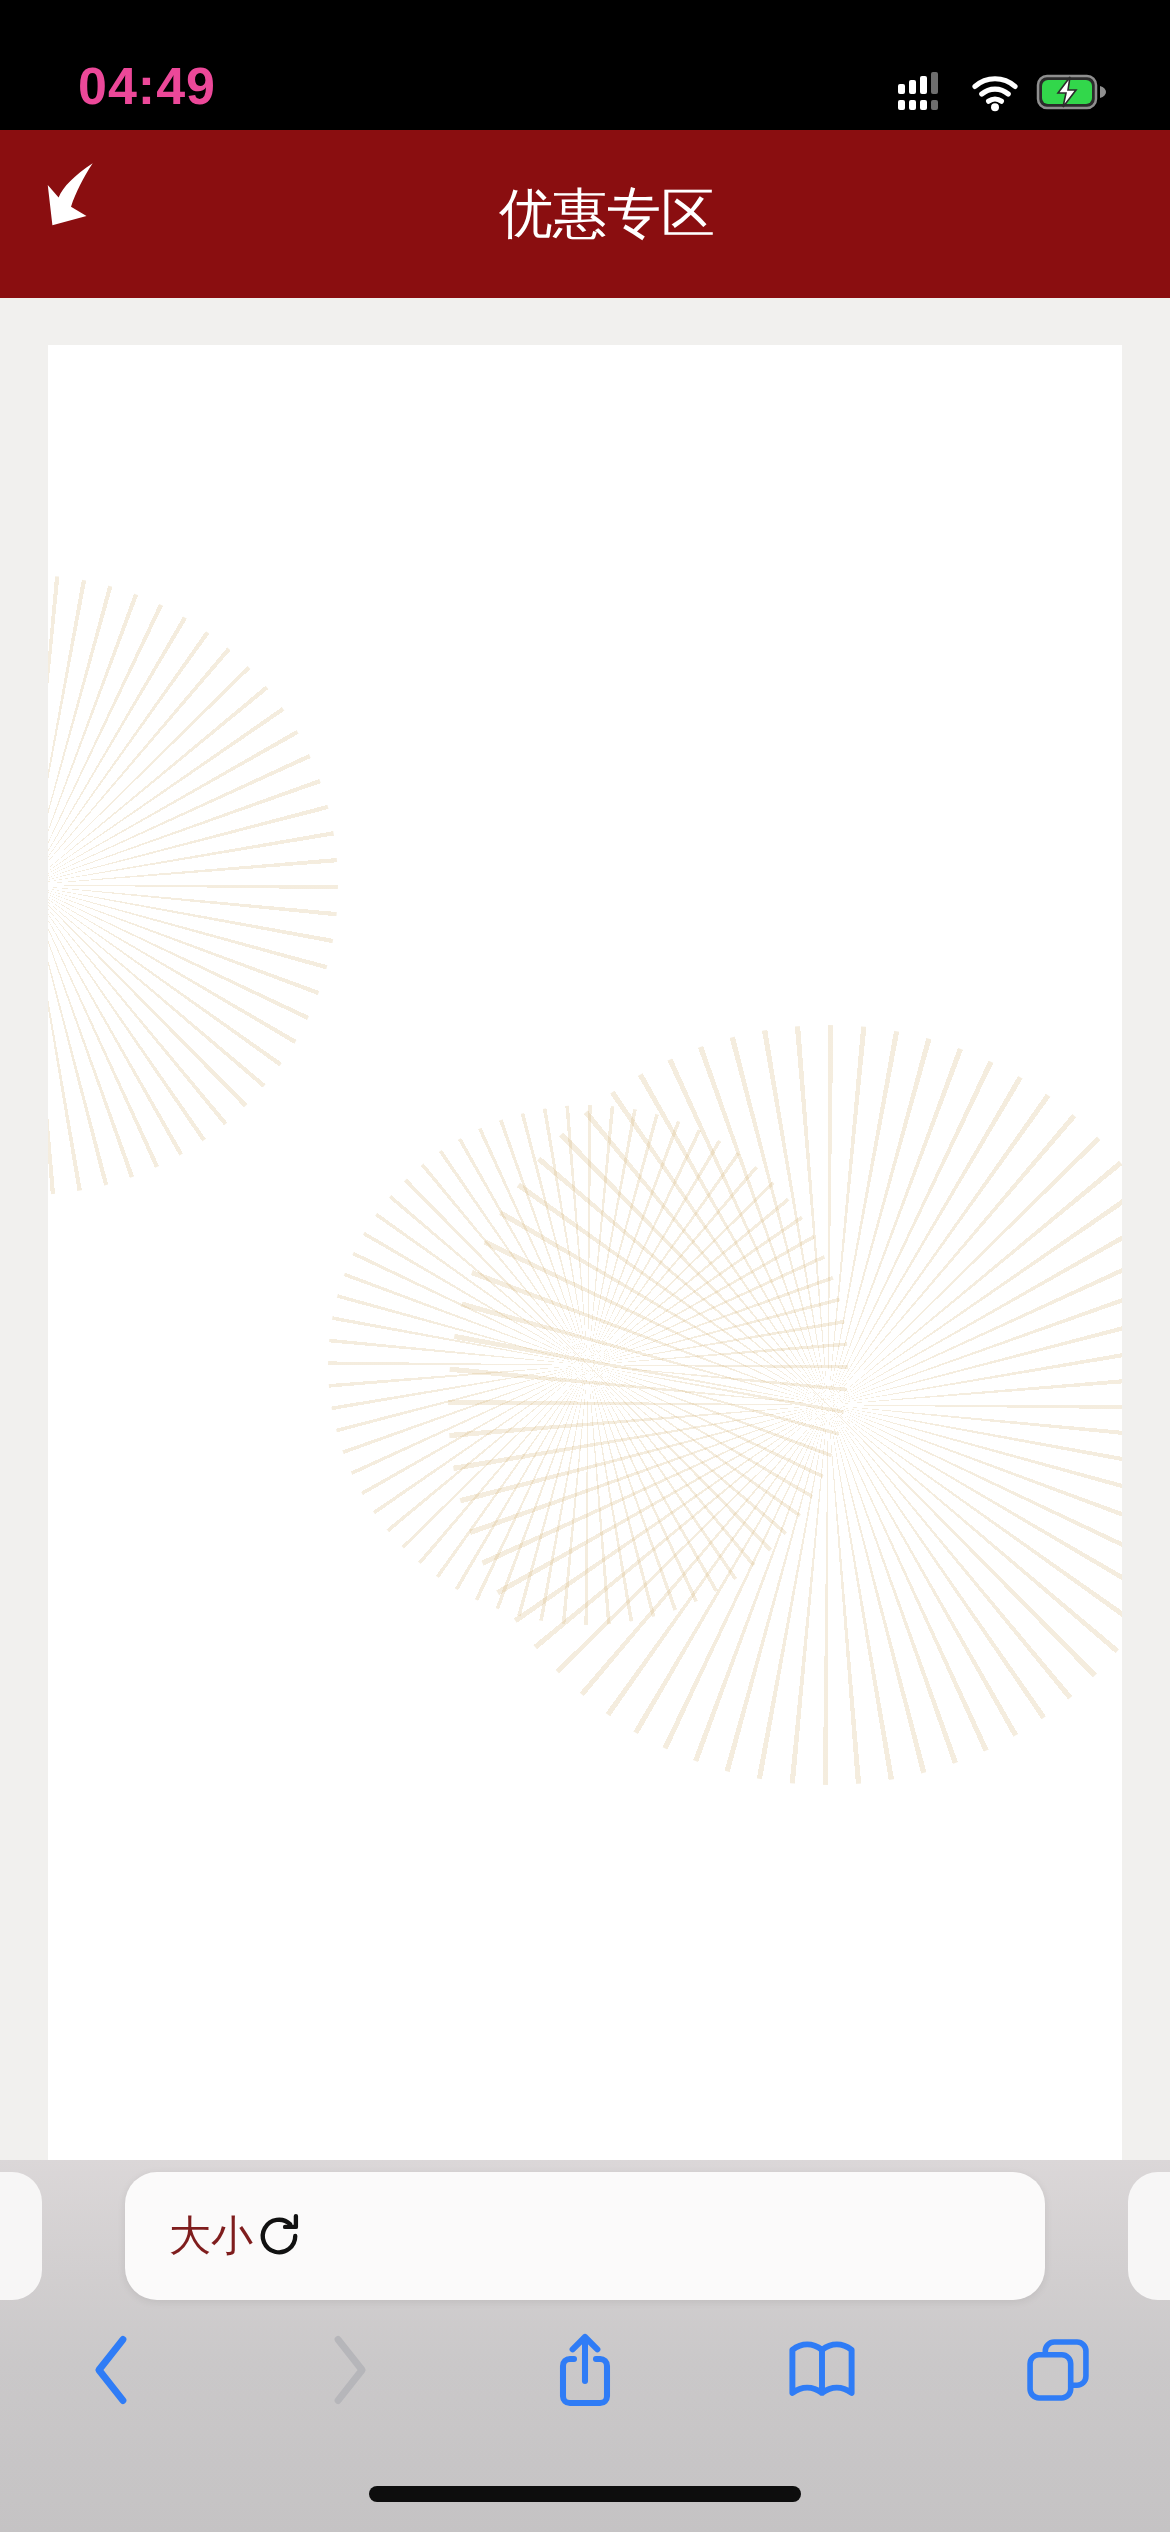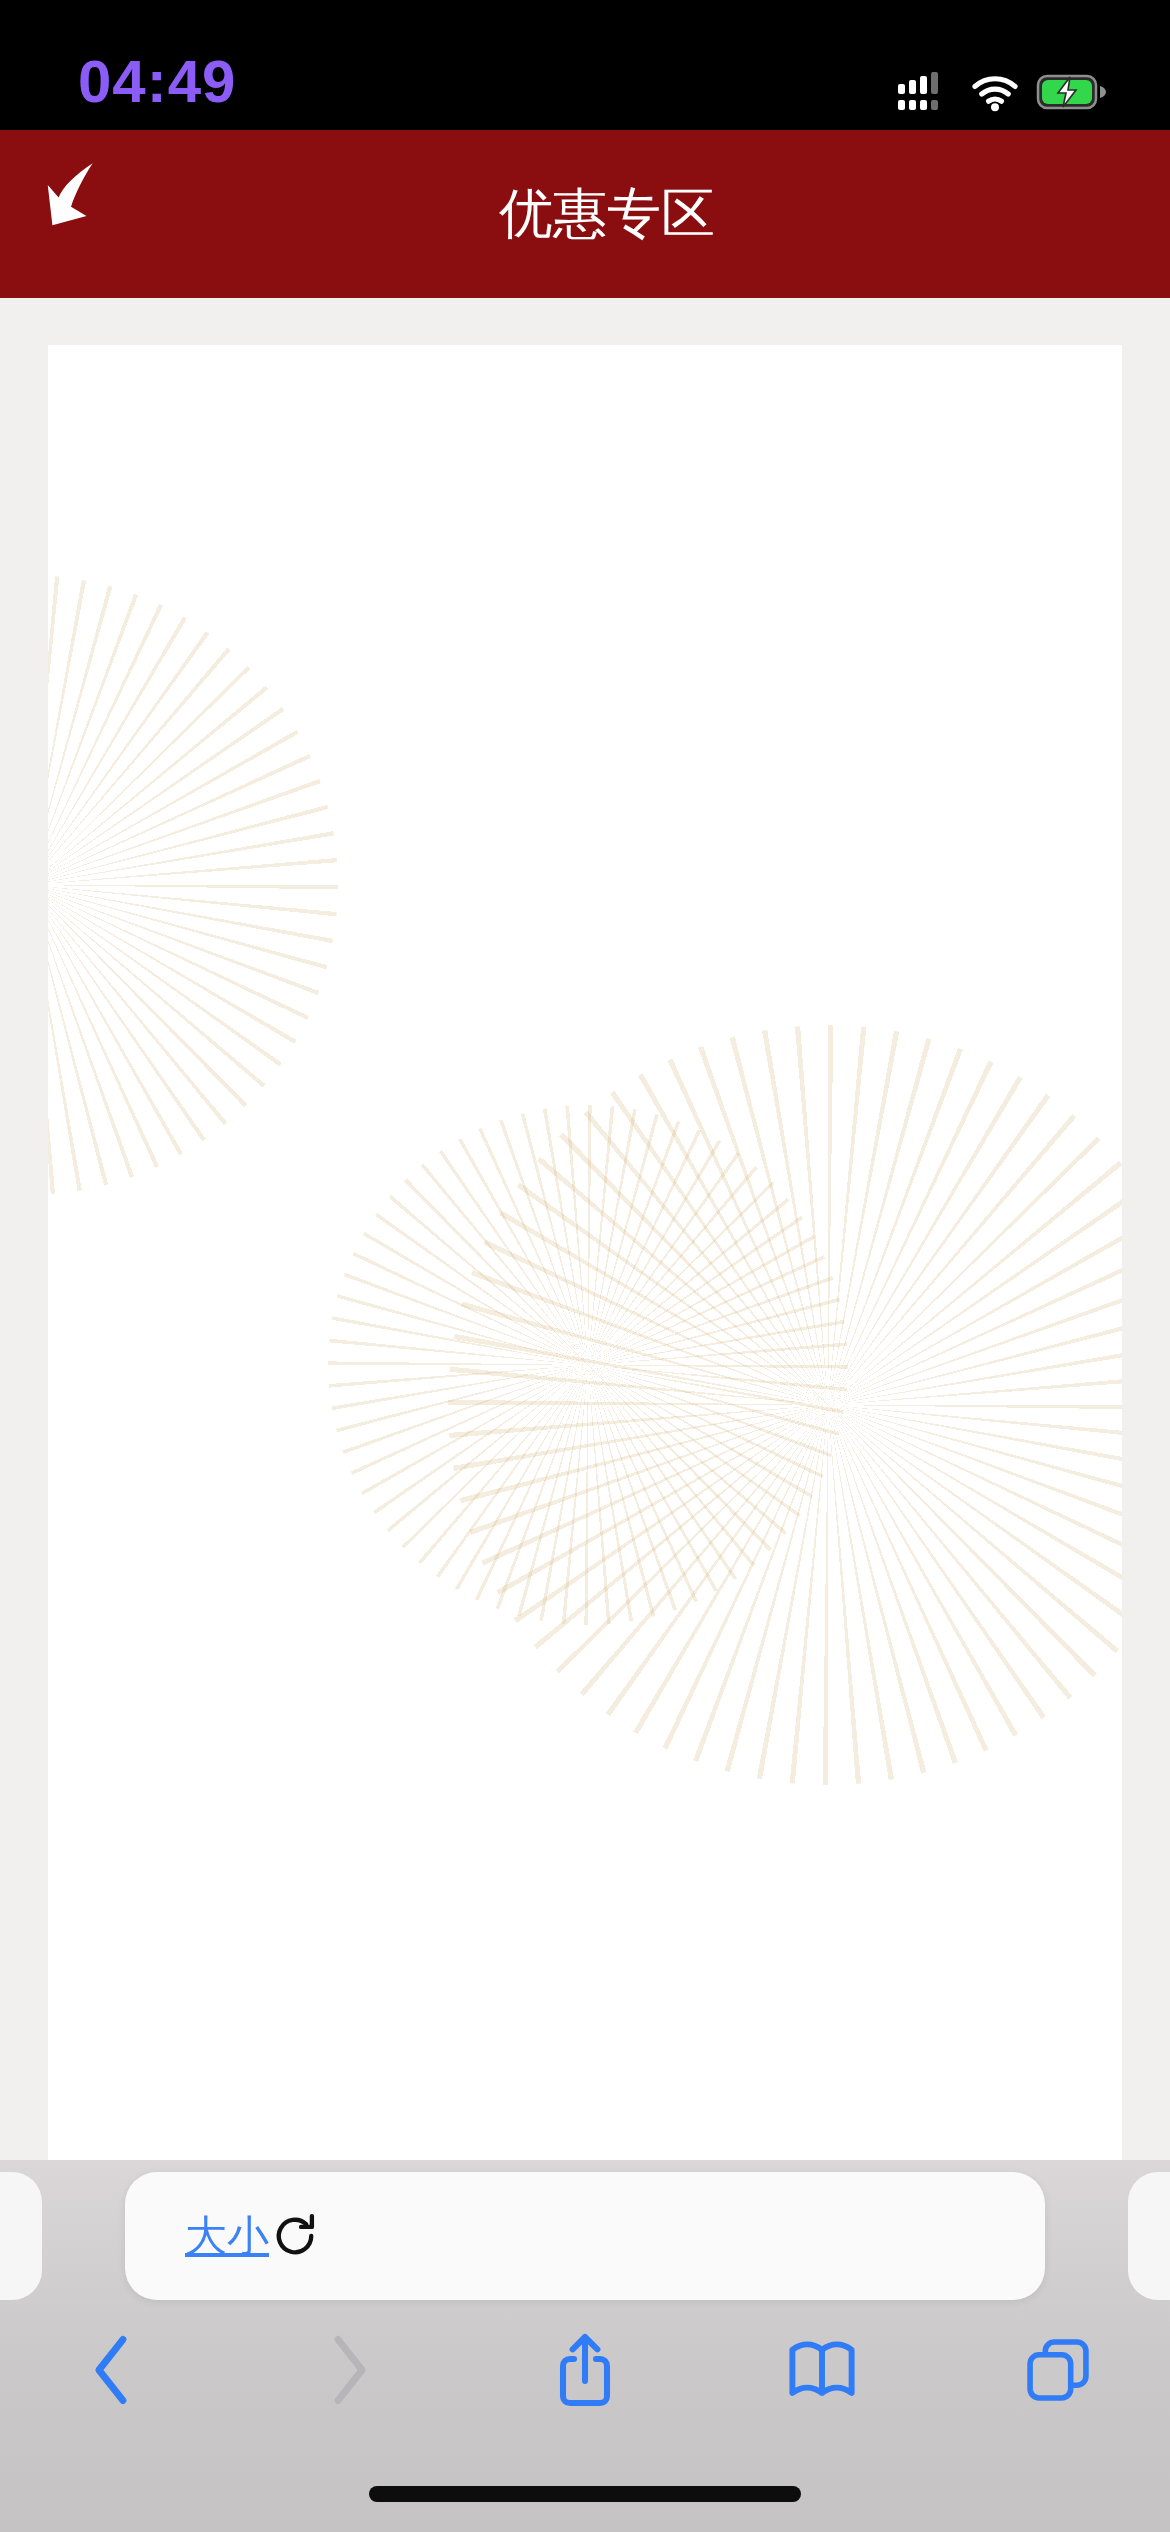--- a/index.html
+++ b/index.html
@@ -2,21 +2,21 @@
 <html><head>
 <meta charset="utf-8">
 <style>
   html,body{margin:0;padding:0;background:#000;}
   #phone{position:relative;width:1170px;height:2532px;overflow:hidden;
          background:#f1f0ee;font-family:"Liberation Sans","DejaVu Sans",sans-serif;}
 
   
   .statusbar{height:130px;background:#000;display:flex;align-items:flex-end;
              justify-content:space-between;padding:0 60px 14px 78px;box-sizing:border-box;}
-  .sb-time{color:#8b5cf6;font-size:60px;font-weight:700;letter-spacing:1px;}
+  .sb-time{color:#ec4899;font-size:52px;font-weight:700;letter-spacing:1px;}
   .sb-right{display:flex;align-items:center;gap:16px;}
 
   
   .navbar{height:168px;background:#8a0e10;display:flex;align-items:center;position:relative;}
   .back-btn{position:absolute;left:36px;top:28px;width:70px;height:86px;display:flex;
             align-items:center;justify-content:center;cursor:pointer;}
   .nav-title{width:100%;text-align:center;color:#fff;font-size:54px;font-weight:500;padding-left:44px;}
 
   
   .card{position:relative;width:1074px;margin:47px auto 0;background:#fff;overflow:hidden;}
@@ -76,21 +76,21 @@
   .para{margin:14px 14px 0;font-size:38px;line-height:1.52;color:#1d1d1d;font-weight:600;}
   .red{color:#ee0a0a;}
 
   
   .chrome{position:absolute;left:0;bottom:0;width:1170px;height:372px;
           background:linear-gradient(#dbd7d8,#cac8c9 55%,#c5c3c4);}
   .tab-sliver{position:absolute;top:12px;height:128px;width:70px;background:#f7f6f6;border-radius:30px;}
   .ts-l{left:-28px;} .ts-r{right:-28px;}
   .urlbar{position:absolute;left:125px;top:12px;width:920px;height:128px;background:#fbfafa;
           border-radius:32px;display:flex;align-items:center;box-shadow:0 2px 8px rgba(0,0,0,.08);}
-  .reader-btn{margin-left:60px;font-size:42px;color:#3b82f6;font-weight:500;text-decoration:underline;}
+  .reader-btn{margin-left:44px;font-size:42px;color:#7f1d1d;font-weight:500;}
   .url-mid{flex:1;display:flex;align-items:center;justify-content:center;gap:10px;overflow:hidden;}
   .url-text{font-size:41px;color:#111;
             -webkit-mask-image:linear-gradient(90deg,rgba(0,0,0,.25),#000 70px);
             mask-image:linear-gradient(90deg,rgba(0,0,0,.25),#000 70px);}
   .reload-btn{margin-right:38px;display:flex;}
   .toolbar{position:absolute;left:0;top:168px;width:100%;display:flex;
            justify-content:space-between;padding:0 72px;box-sizing:border-box;}
   .tb-btn{width:80px;height:84px;display:flex;align-items:center;justify-content:center;}
   .home-indicator{position:absolute;left:369px;bottom:30px;width:432px;height:16px;
                   border-radius:9px;background:#0d0d0d;}

